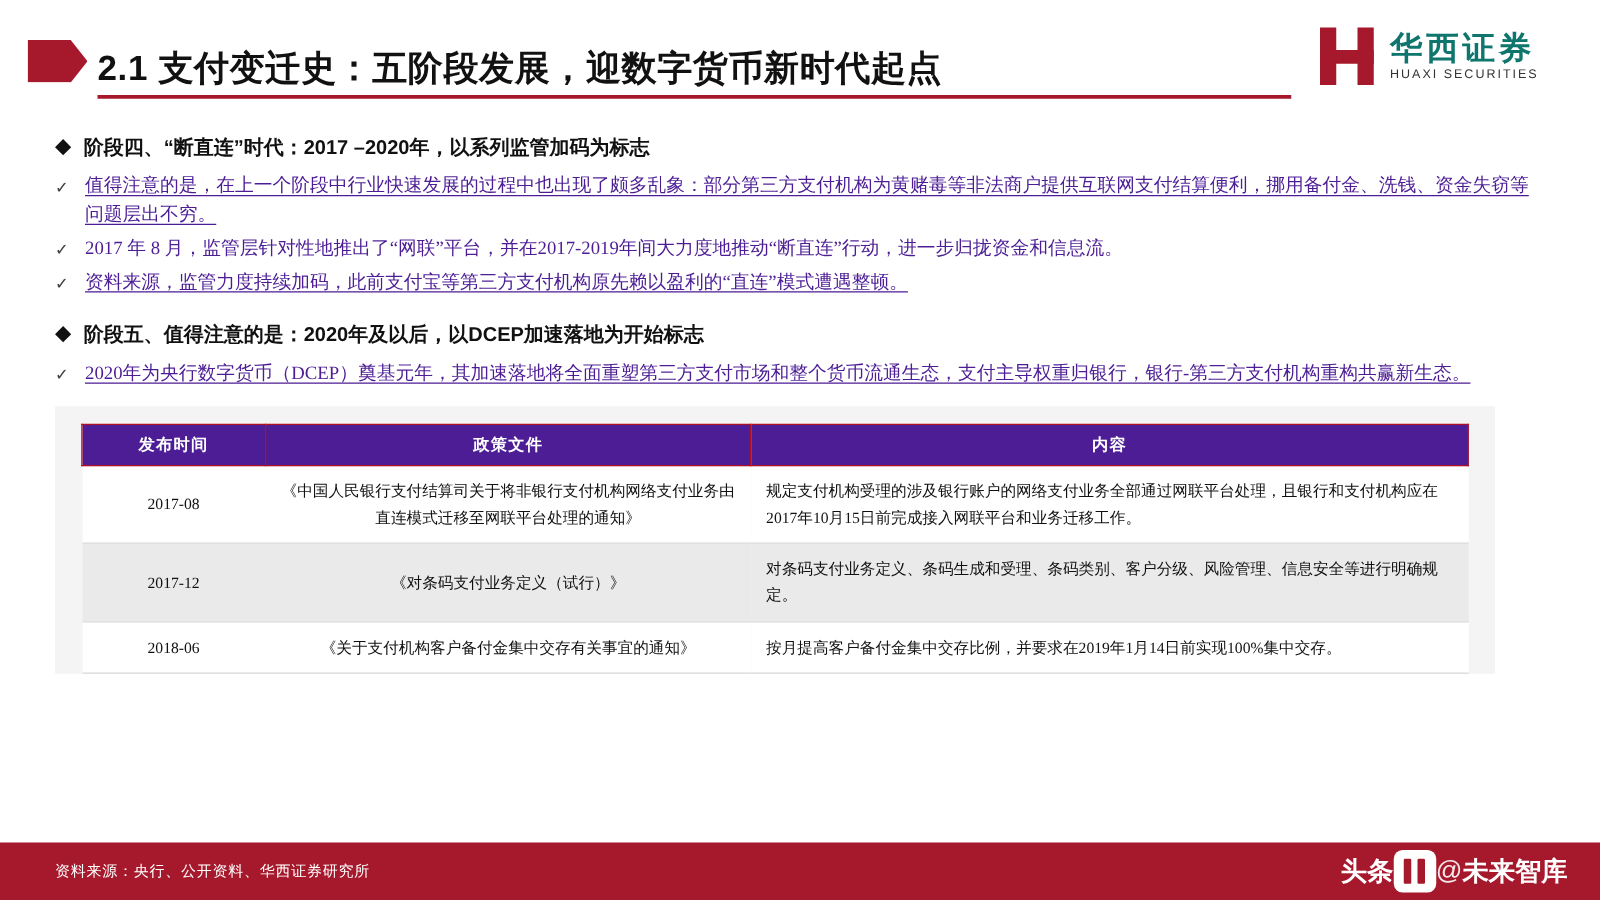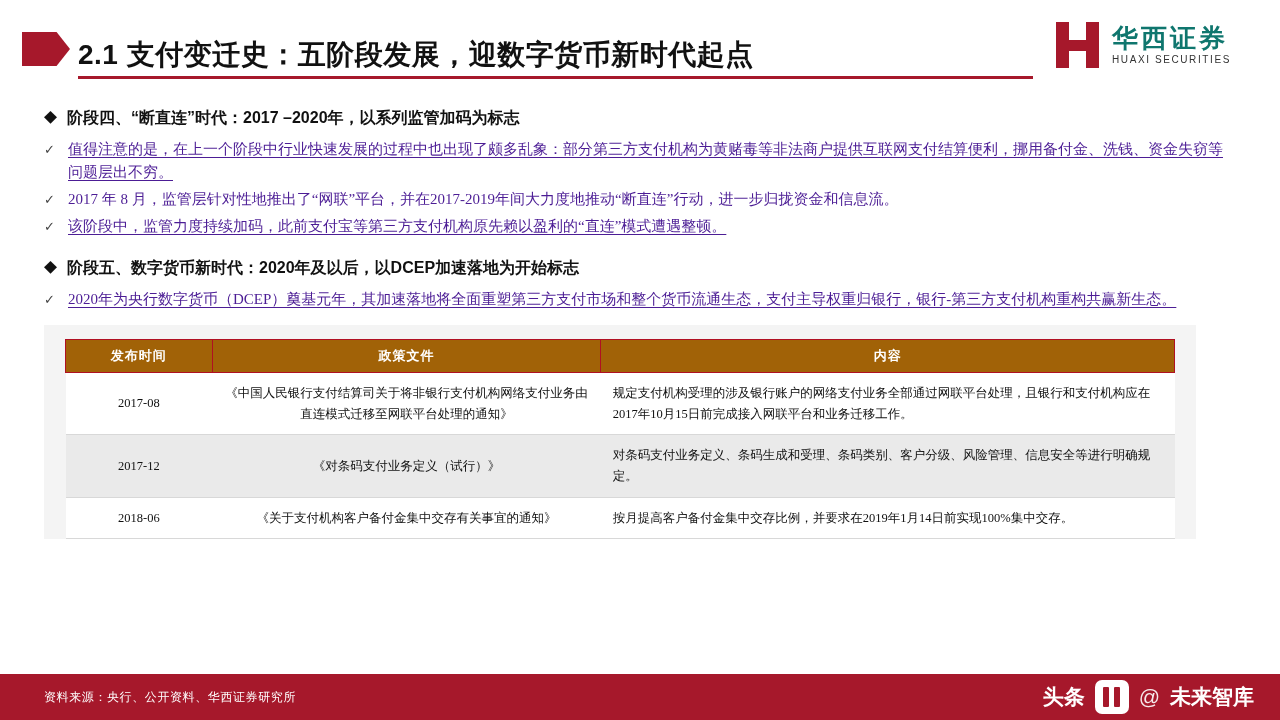--- a/index.html
+++ b/index.html
@@ -157,21 +157,21 @@
     padding: 4px 0 12px 36px;
     font-family: "Liberation Serif", serif;
   }
   table {
     border-collapse: collapse;
     width: 1110px;
     margin: 0 auto 10px auto;
     font-family: "Liberation Serif", serif;
   }
   thead th {
-    background: #a16207;
+    background: #4c1d95;
     color: #ffffff;
     font-size: 13px;
     font-weight: bold;
     padding: 7px 6px;
     border: 1px solid #b01022;
     letter-spacing: 1px;
   }
   tbody td {
     font-size: 12.5px;
     color: #111;
@@ -203,21 +203,20 @@
     color: #ffffff;
     font-family: "Liberation Serif", serif;
     letter-spacing: .6px;
   }
   .watermark {
     position: absolute;
     right: 26px;
     bottom: 6px;
     display: flex;
     align-items: center;
-    gap: 10px;
     color: #ffffff;
     font-size: 21px;
     font-weight: bold;
   }
   .wm-logo {
     width: 34px;
     height: 34px;
     border-radius: 7px;
     background: #ffffff;
     position: relative;
@@ -271,30 +270,30 @@
     <div class="bullet-row">
       <span class="check">✓</span>
       <span class="bullet-text u">值得注意的是，在上一个阶段中行业快速发展的过程中也出现了颇多乱象：部分第三方支付机构为黄赌毒等非法商户提供互联网支付结算便利，挪用备付金、洗钱、资金失窃等问题层出不穷。</span>
     </div>
     <div class="bullet-row">
       <span class="check">✓</span>
       <span class="bullet-text">2017 年 8 月，监管层针对性地推出了“网联”平台，并在2017-2019年间大力度地推动“断直连”行动，进一步归拢资金和信息流。</span>
     </div>
     <div class="bullet-row">
       <span class="check">✓</span>
-      <span class="bullet-text u">该阶段中，监管力度持续加码，此前支付宝等第三方支付机构原先赖以盈利的“直连”模式遭遇整顿。</span>
+      <span class="bullet-text u">资料来源，监管力度持续加码，此前支付宝等第三方支付机构原先赖以盈利的“直连”模式遭遇整顿。</span>
     </div>
   </div>
 
   <div class="gap-block"></div>
 
   <div>
     <div class="block-title">
       <span class="diamond">◆</span>
-      <span>阶段五、数字货币新时代：2020年及以后，以DCEP加速落地为开始标志</span>
+      <span>阶段五、值得注意的是：2020年及以后，以DCEP加速落地为开始标志</span>
     </div>
     <div class="bullet-row">
       <span class="check">✓</span>
       <span class="bullet-text u">2020年为央行数字货币（DCEP）奠基元年，其加速落地将全面重塑第三方支付市场和整个货币流通生态，支付主导权重归银行，银行-第三方支付机构重构共赢新生态。</span>
     </div>
   </div>
 
   <div class="table-card">
     <table>
       <thead>

